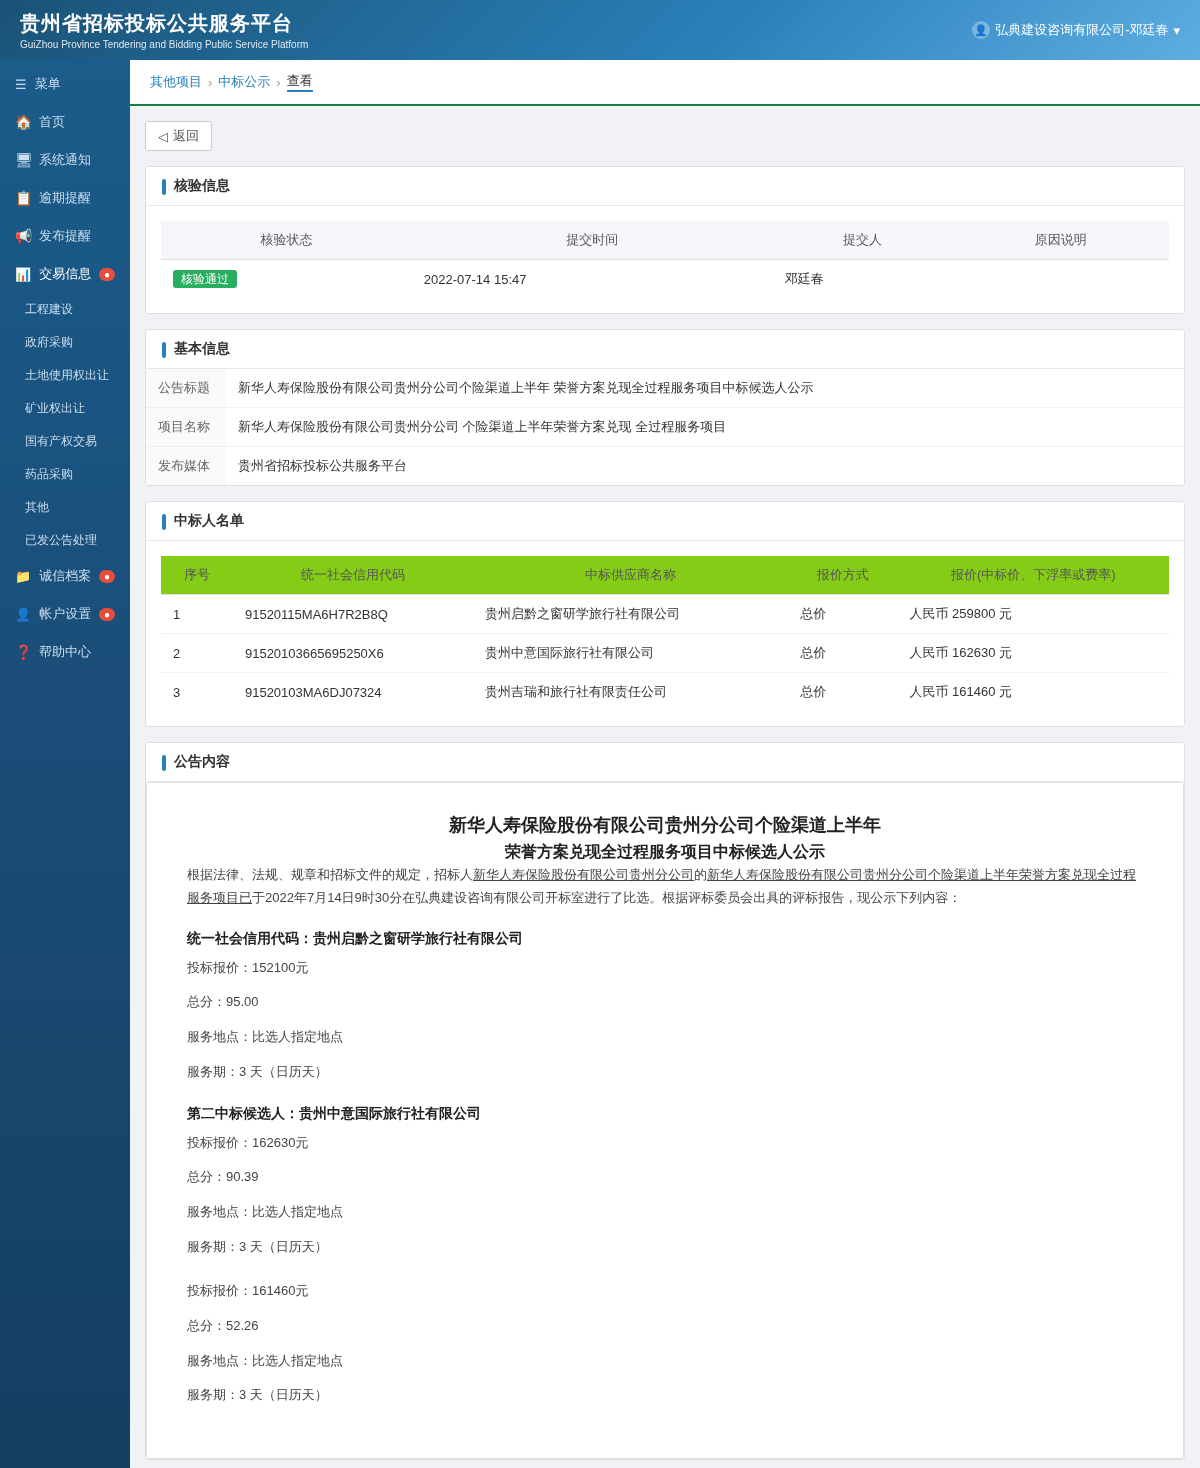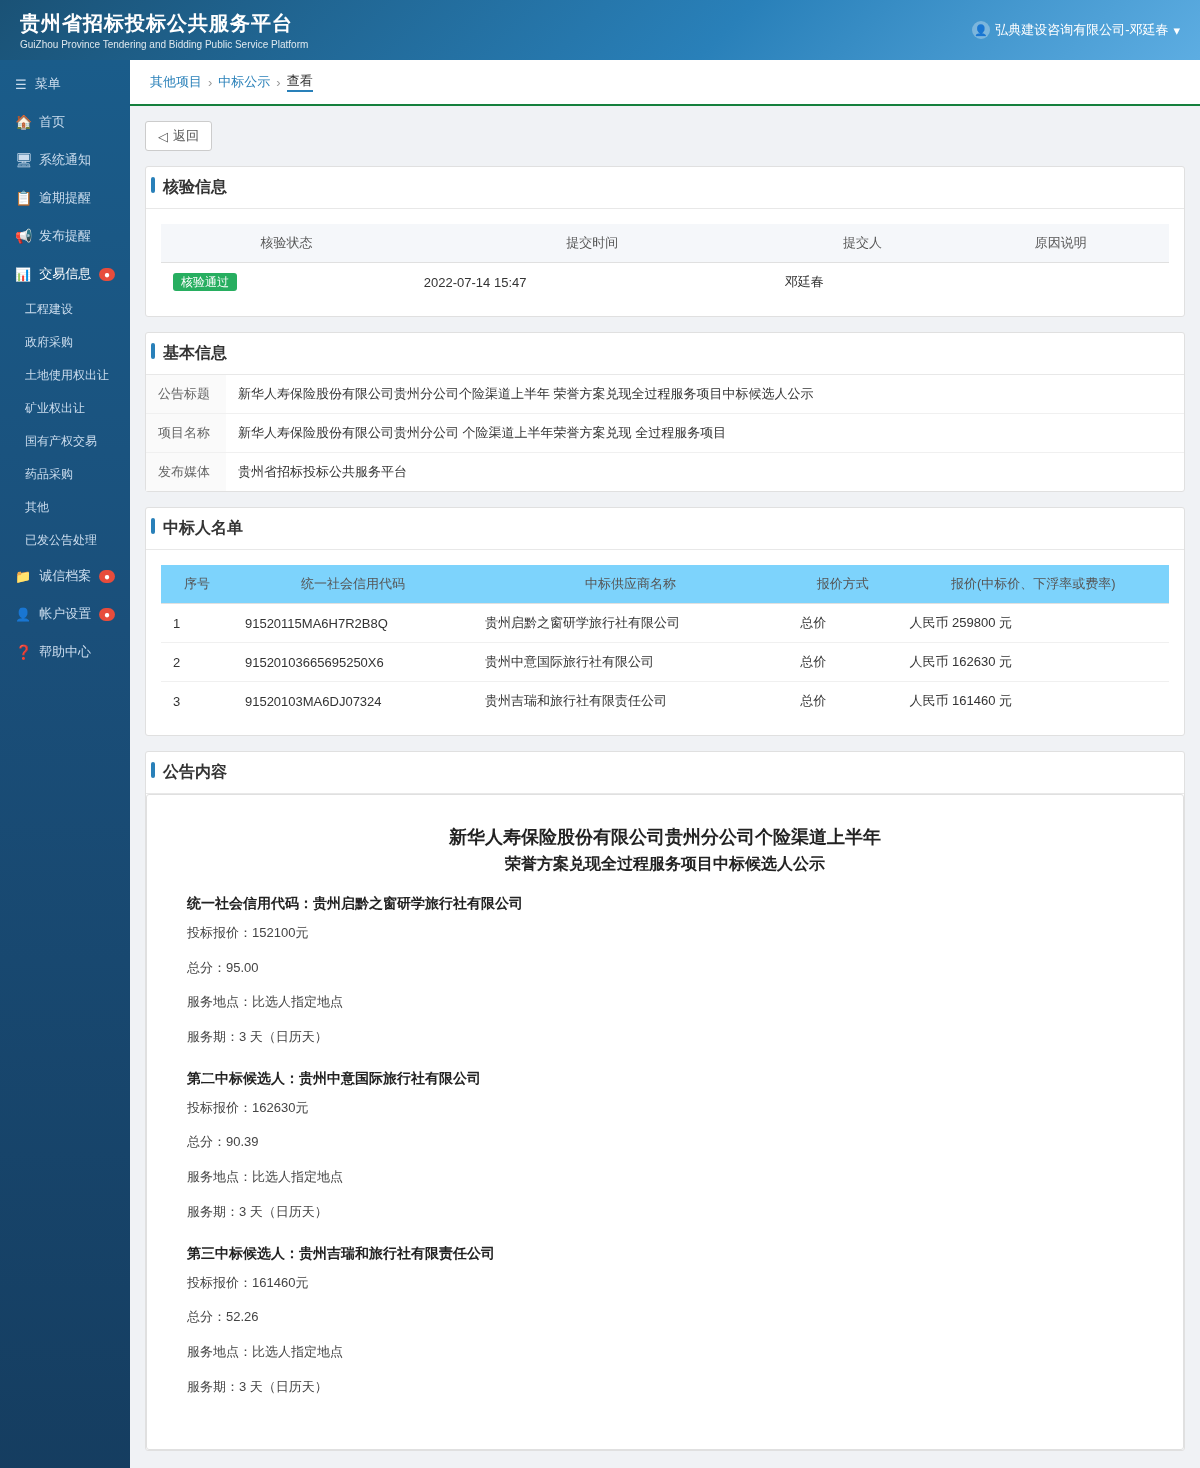--- a/index.html
+++ b/index.html
@@ -101,26 +101,26 @@
     }
 
     
     .card {
       background: white;
       border: 1px solid #e0e0e0;
       border-radius: 3px;
       margin-bottom: 15px;
     }
     .card-header {
-      padding: 10px 5px;
+      padding: 10px 16px;
       border-bottom: 1px solid #e8e8e8;
       display: flex;
-      align-items: flex-start;
+      align-items: flex-end;
       gap: 8px;
-      font-size: 16px;
+      font-size: 14px;
       font-weight: bold;
       color: #333;
     }
     .card-header::before {
       content: '';
       display: inline-block;
       width: 4px;
       height: 16px;
       background: #2980b9;
       border-radius: 2px;
@@ -143,21 +143,21 @@
     }
 
     
     .info-grid { display: grid; gap: 0; }
     .info-row { display: flex; border-bottom: 1px solid #f0f0f0; }
     .info-row:last-child { border-bottom: none; }
     .info-label { width: 80px; padding: 10px 12px; color: #666; font-size: 13px; flex-shrink: 0; background: #fafafa; }
     .info-value { padding: 10px 12px; color: #333; flex: 1; font-size: 13px; }
 
     
-    .winner-table th { background: #7dd3fc; }
+    .winner-table th { background: #84cc16; }
     .winner-table td { vertical-align: middle; }
 
     
     .announcement {
       background: white;
       border: 1px solid #e0e0e0;
       border-radius: 3px;
       padding: 30px 40px;
     }
     .announcement h2 { text-align: center; font-size: 18px; font-weight: bold; margin-bottom: 5px; color: #222; }
@@ -375,38 +375,40 @@
       </div>
 
       
       <div class="card">
         <div class="card-header">
           <span>公告内容</span>
         </div>
         <div class="announcement">
           <h2>新华人寿保险股份有限公司贵州分公司个险渠道上半年</h2>
           <h3>荣誉方案兑现全过程服务项目中标候选人公示</h3>
+          <p>
+            根据法律、法规、规章和招标文件的规定，招标人<span class="underline">新华人寿保险股份有限公司贵州分公司</span>的<span class="underline">新华人寿保险股份有限公司贵州分公司个险渠道上半年荣誉方案兑现全过程服务项目已</span>于2022年7月14日9时30分在弘典建设咨询有限公司开标室进行了比选。根据评标委员会出具的评标报告，现公示下列内容：
+          </p>
 
           <div id="winners-content">
               <div class="winner-block">
       <h4>统一社会信用代码：贵州启黔之窗研学旅行社有限公司</h4>
       <p>投标报价：152100元</p>
       <p>总分：95.00</p>
       <p>服务地点：比选人指定地点</p>
       <p>服务期：3 天（日历天）</p>
     </div>
               <div class="winner-block">
       <h4>第二中标候选人：贵州中意国际旅行社有限公司</h4>
       <p>投标报价：162630元</p>
       <p>总分：90.39</p>
       <p>服务地点：比选人指定地点</p>
       <p>服务期：3 天（日历天）</p>
     </div>
               <div class="winner-block">
-      <h4>第三中标候选人：贵州吉瑞和旅行社有限责任公司</h4>
       <p>投标报价：161460元</p>
       <p>总分：52.26</p>
       <p>服务地点：比选人指定地点</p>
       <p>服务期：3 天（日历天）</p>
     </div>
             </div>
 
         </div>
       </div>
 

